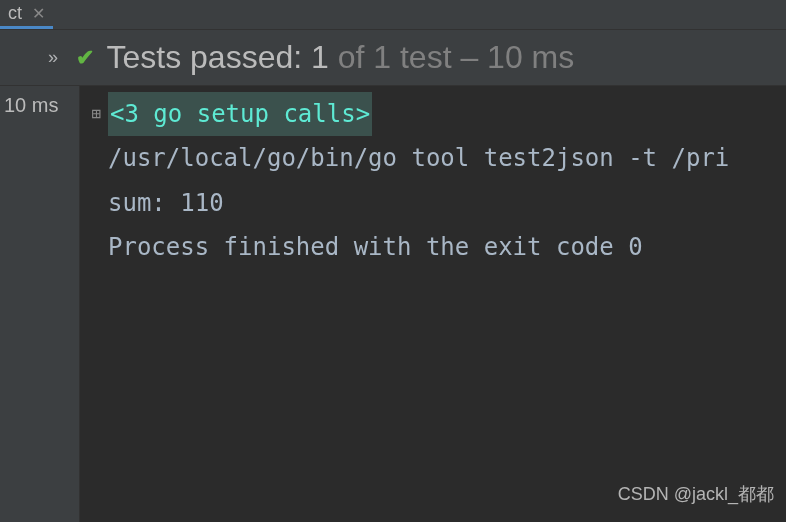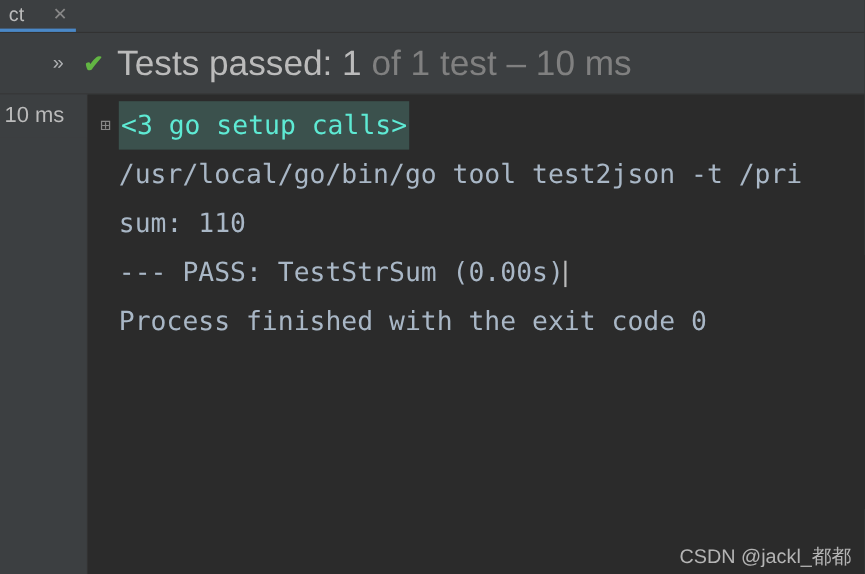--- a/index.html
+++ b/index.html
@@ -26,21 +26,21 @@
       display: flex;
       align-items: center;
       padding: 0 8px;
       color: #bbbbbb;
       font-size: 18px;
       position: relative;
       height: 100%;
       border-bottom: 3px solid #4a88c7;
     }
     .tab-text {
-      margin-right: 26px;
+      margin-right: 10px;
     }
     .tab-close {
       color: #888;
       font-size: 16px;
       cursor: pointer;
     }
     .status-bar {
       height: 56px;
       display: flex;
       align-items: center;
@@ -112,21 +112,21 @@
       padding: 0 2px;
     }
     .cursor {
       border-right: 2px solid #bbbbbb;
       display: inline-block;
       height: 24px;
       vertical-align: middle;
     }
     .watermark {
       position: absolute;
-      bottom: 4px;
+      bottom: 16px;
       right: 12px;
       color: #cccccc;
       font-size: 18px;
       font-family: -apple-system, sans-serif;
       opacity: 0.85;
     }
   </style>
 </head>
 <body>
 
@@ -149,19 +149,18 @@
   <div class="sidebar">
     <div class="sidebar-item">10 ms</div>
   </div>
   <div class="console">
     <div class="fold-line">
       <span class="fold-icon">⊞</span>
       <span class="folded-text">&lt;3 go setup calls&gt;</span>
     </div>
     <div class="console-line">/usr/local/go/bin/go tool test2json -t /pri</div>
     <div class="console-line">sum: 110</div>
-    <div class="console-line"><span>--- PASS: TestStrSum (0.00s)</span><span class="cursor"></span></div>
     <div class="console-line"></div>
     <div class="console-line">Process finished with the exit code 0</div>
   </div>
 </div>
 
 <div class="watermark">CSDN @jackl_都都</div>
 
 </body></html>

